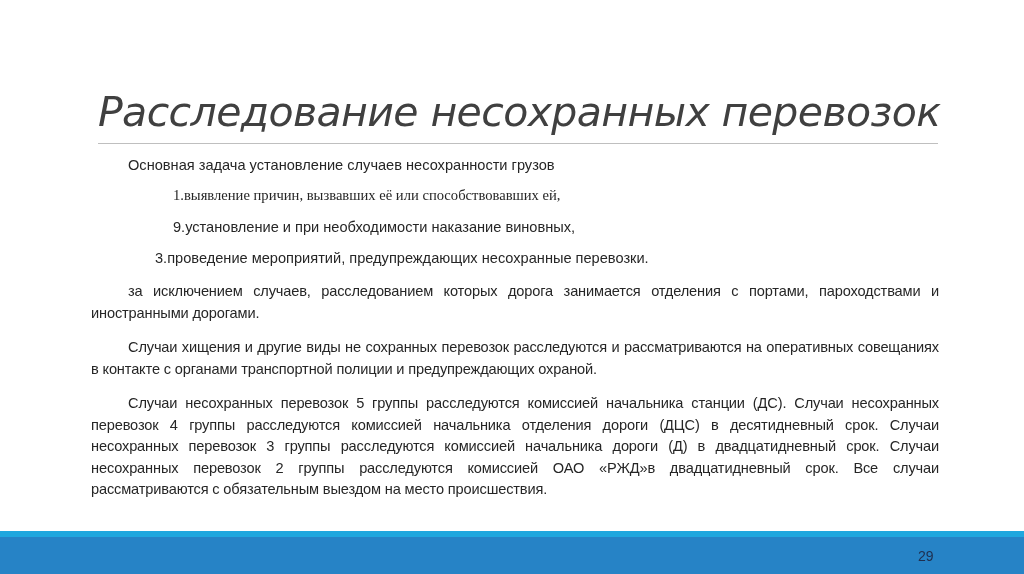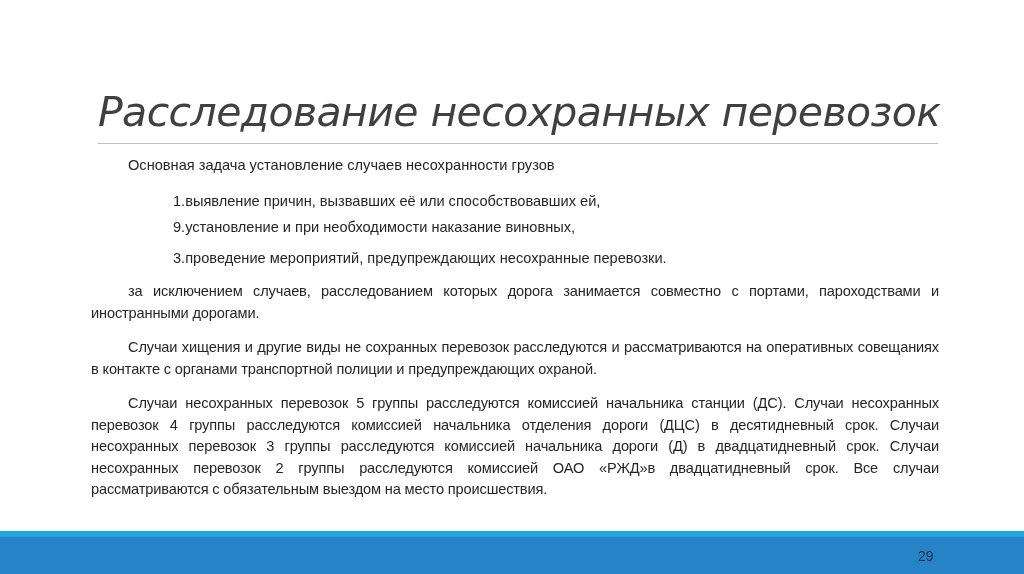--- a/index.html
+++ b/index.html
@@ -88,25 +88,25 @@
   </style>
 </head>
 <body>
 
 <div class="slide">
   <h1 class="title">Расследование несохранных перевозок</h1>
   <div class="title-rule"></div>
 
   <div class="body">
     <div class="line" style="left:37px; top:0px;">Основная задача установление случаев несохранности грузов</div>
-    <div class="line" style="left:82px; top:36px;">1.выявление причин, вызвавших её или способствовавших ей,</div>
+    <div class="line" style="left:82px; top:30px;font-family:Liberation Serif, serif;">1.выявление причин, вызвавших её или способствовавших ей,</div>
     <div class="line" style="left:82px; top:62px;">9.установление и при необходимости наказание виновных,</div>
-    <div class="line" style="left:82px; top:93px;">3.проведение мероприятий, предупреждающих несохранные перевозки.</div>
+    <div class="line" style="left:64px; top:93px;">3.проведение мероприятий, предупреждающих несохранные перевозки.</div>
 
-    <div class="para" style="top:126px;">за исключением случаев, расследованием которых дорога занимается совместно с портами, пароходствами и иностранными дорогами.</div>
+    <div class="para" style="top:126px;">за исключением случаев, расследованием которых дорога занимается отделения с портами, пароходствами и иностранными дорогами.</div>
     <div class="para" style="top:182px;">Случаи хищения и другие виды не сохранных перевозок расследуются и рассматриваются на оперативных совещаниях в контакте с органами транспортной полиции и предупреждающих охраной.</div>
     <div class="para" style="top:238px;">Случаи несохранных перевозок 5 группы расследуются комиссией начальника станции (ДС). Случаи несохранных перевозок 4 группы расследуются комиссией начальника отделения дороги (ДЦС) в десятидневный срок. Случаи несохранных перевозок 3 группы расследуются комиссией начальника дороги (Д) в двадцатидневный срок. Случаи несохранных перевозок 2 группы расследуются комиссией ОАО «РЖД»в двадцатидневный срок. Все случаи рассматриваются с обязательным выездом на место происшествия.</div>
   </div>
 
   <div class="footer-stripe"></div>
   <div class="footer-band"></div>
   <div class="page-num">29</div>
 </div>
 
 </body></html>

